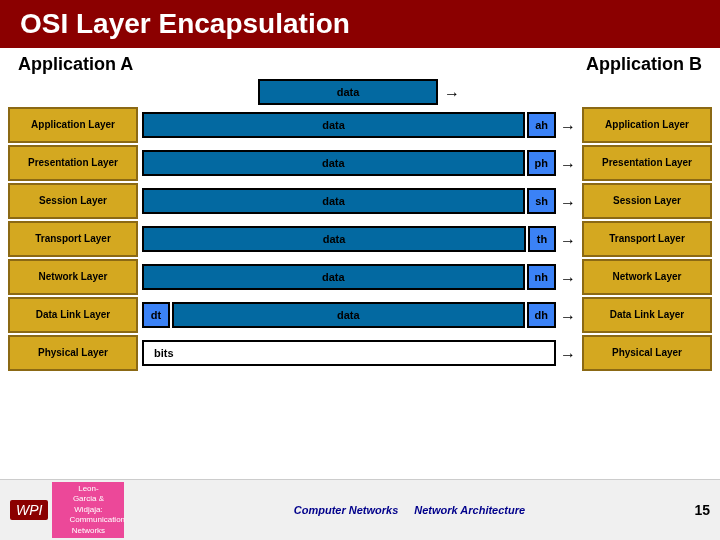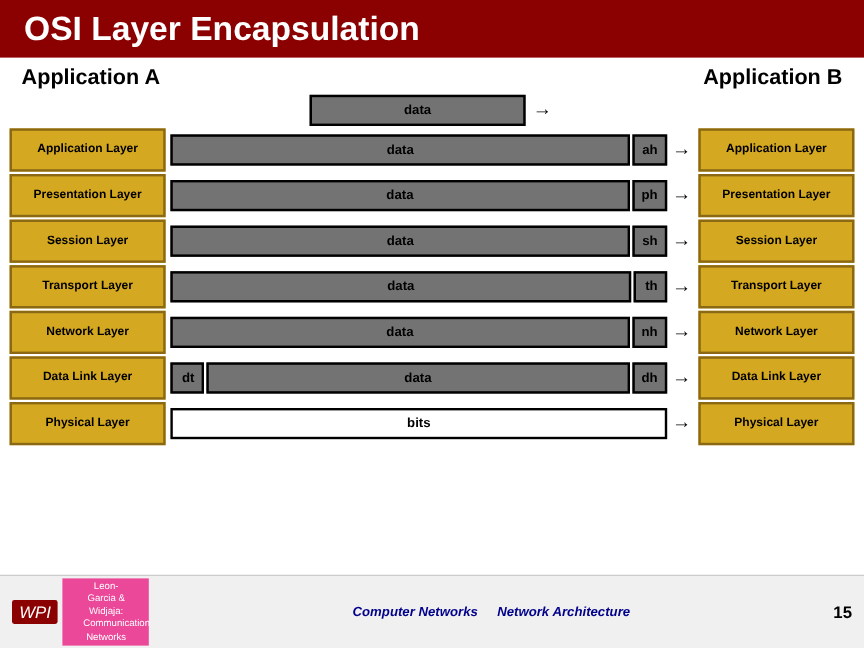--- a/index.html
+++ b/index.html
@@ -64,54 +64,53 @@
       display: flex;
       align-items: center;
       justify-content: center;
       line-height: 1.2;
     }
     .layer-box.yellow {
       background: #d4a820;
       border: 2px solid #8b6914;
     }
     .data-box {
-      background: #737373;
+      background: #0369a1;
       border: 2px solid #000;
       padding: 3px 6px;
       font-size: 11px;
       font-weight: bold;
       min-height: 26px;
       display: flex;
       align-items: center;
       justify-content: center;
     }
     .data-box.data-main {
       flex: 1;
     }
     .data-box.header-box {
-      background: #737373;
+      background: #3b82f6;
       min-width: 28px;
-      justify-content: flex-end;
     }
     .arrow {
       font-size: 16px;
       color: #000;
       font-weight: bold;
       padding: 0 2px;
     }
     .bits-box {
       background: #fff;
       border: 2px solid #000;
-      padding: 3px 20px;
+      padding: 3px 10px;
       font-size: 11px;
       font-weight: bold;
       min-height: 26px;
       display: flex;
       align-items: center;
-      justify-content: center;
+      justify-content: flex-start;
       flex: 1;
     }
     .footer {
       background: #f0f0f0;
       border-top: 1px solid #ccc;
       display: flex;
       align-items: center;
       justify-content: space-between;
       padding: 2px 10px;
       position: absolute;

